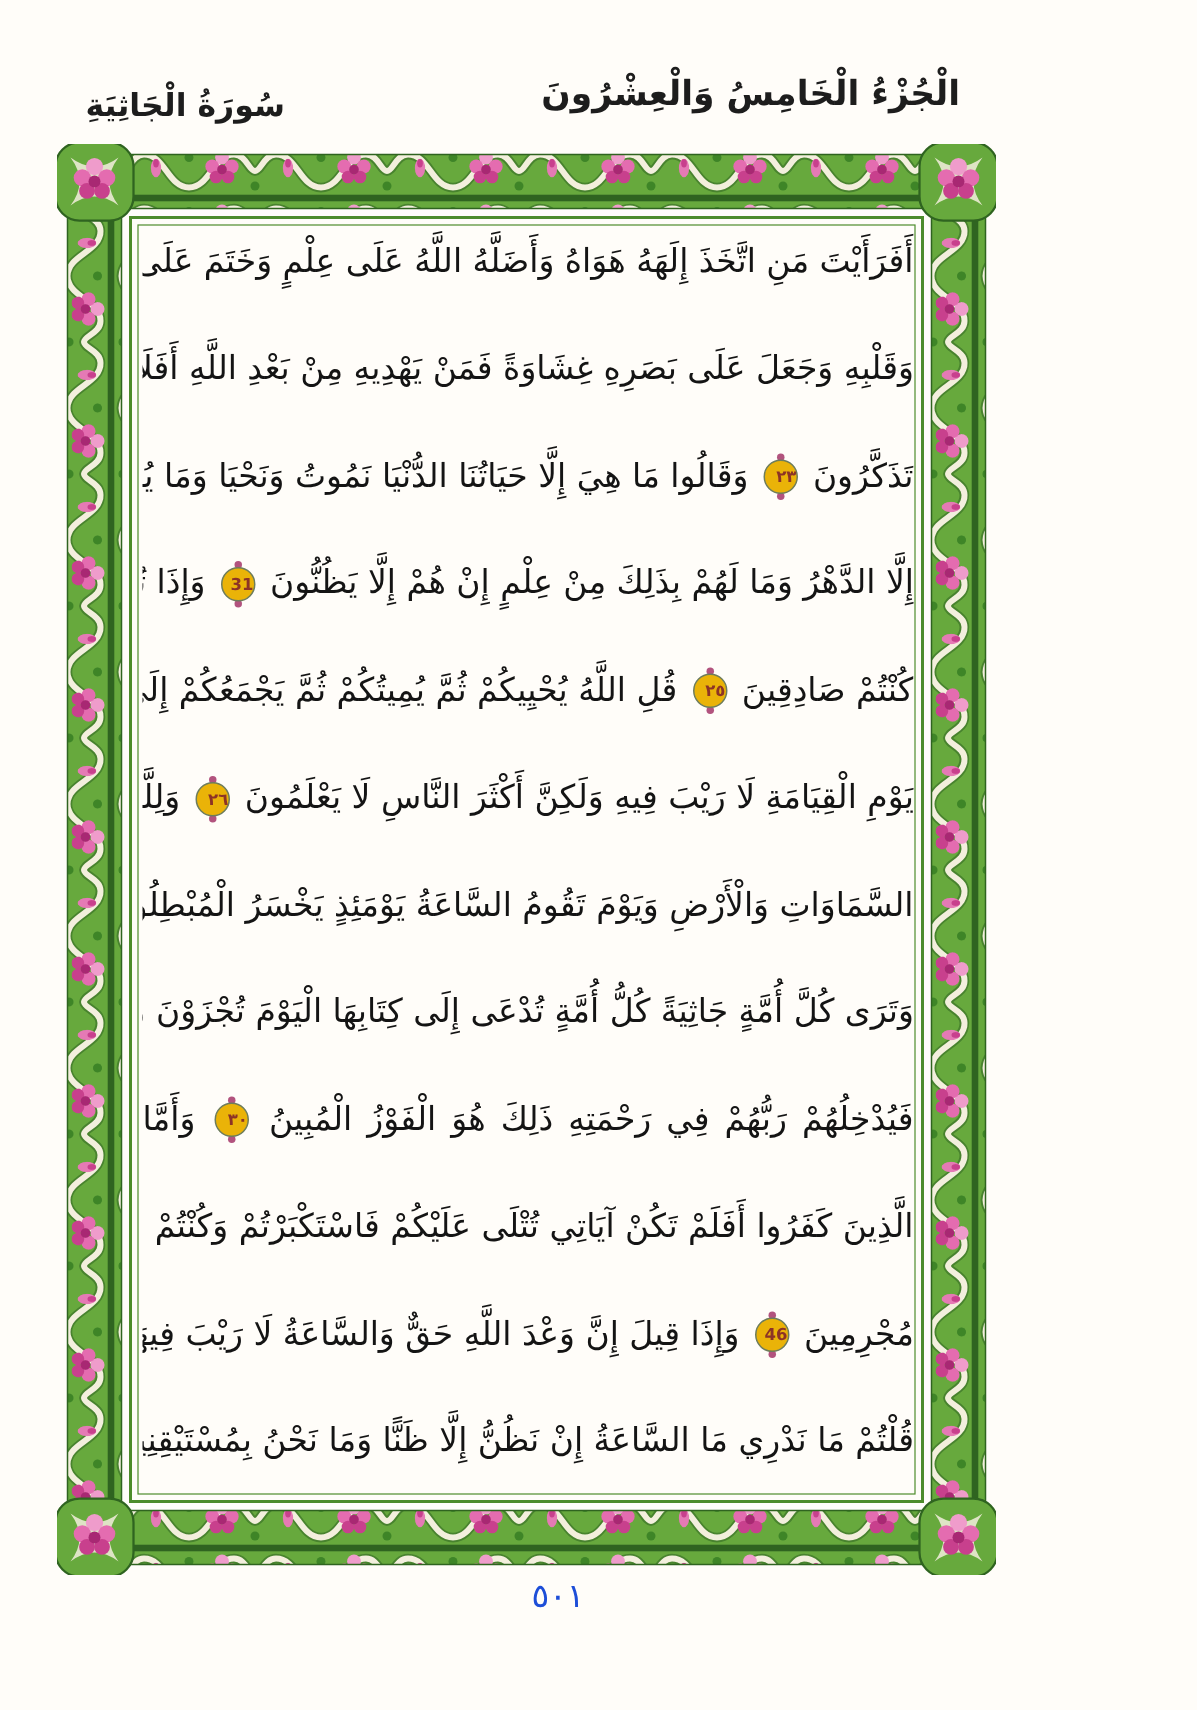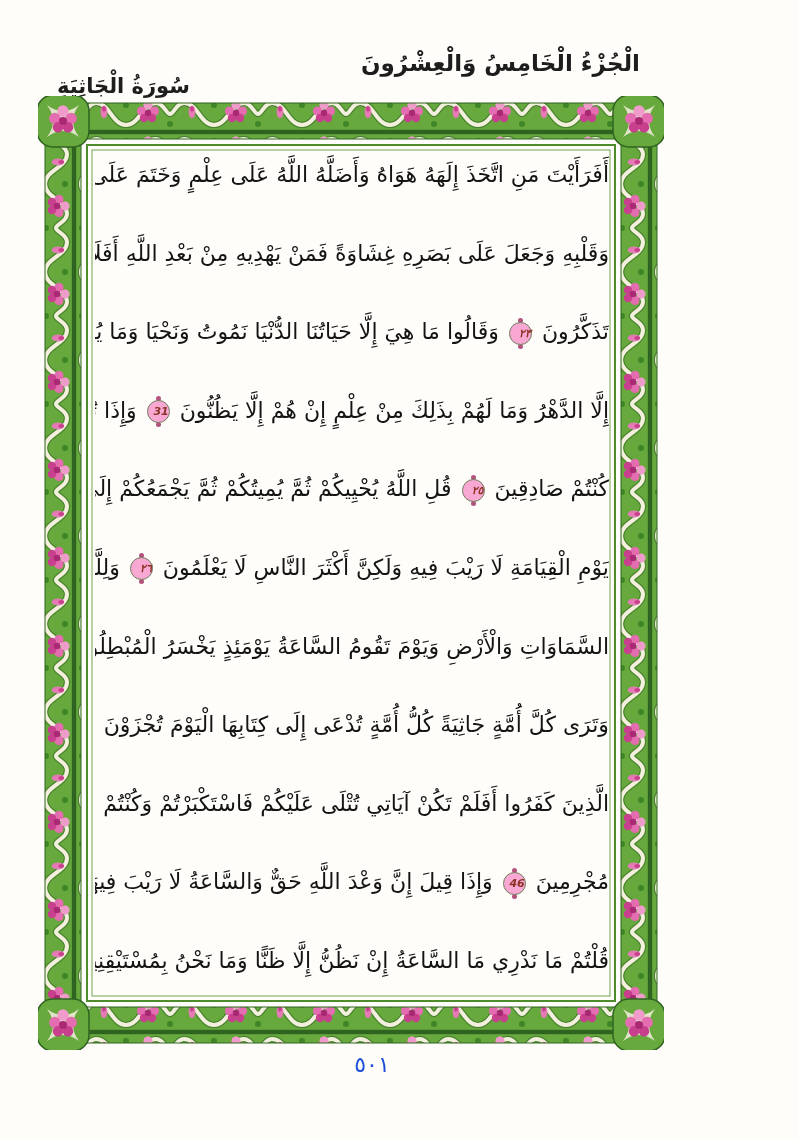--- a/index.html
+++ b/index.html
@@ -6,41 +6,40 @@
   body{
     width:798px;height:1140px;position:relative;overflow:hidden;
     background:#fffdf9;
     font-family:"DejaVu Sans", sans-serif;
   }
   .hdr{
     position:absolute;direction:rtl;color:#1d1d1d;white-space:nowrap;
     font-size:23px;font-weight:bold;letter-spacing:0.5px;
   }
   #hdr-juz{top:50px;right:158px;}
-  #hdr-surah{top:58px;left:57px;font-size:21px;margin-top:16px;}
+  #hdr-surah{top:58px;left:57px;font-size:21px;}
   #frame{position:absolute;left:38px;top:96px;}
   #qtext{
     position:absolute;left:95px;top:150px;width:514px;height:838px;
     display:flex;flex-direction:column;justify-content:space-between;
   }
   .qline{
     direction:rtl;unicode-bidi:embed;
     height:52px;line-height:50px;overflow:hidden;
     font-size:22px;color:#141414;
     text-align:justify;text-align-last:justify;text-justify:inter-word;
     white-space:nowrap;
   }
   .ayah-marker{
     display:inline-block;width:21px;height:21px;border-radius:50%;
-    border:1.5px solid #6e7d5c;background:#f9a8d4;
+    border:1.5px solid #6e7d5c;background:#eab308;
     color:#8c3326;font-size:11px;line-height:21px;text-align:center;
     vertical-align:middle;margin:0 3px;
     box-shadow:0 -13px 0 -9px #b2537e, 0 13px 0 -9px #b2537e;
     font-weight:bold;
-    font-style:italic;
   }
   #page-num{
     position:absolute;top:1052px;left:302px;width:140px;
     text-align:center;font-size:22px;color:#1d4ed8;letter-spacing:4px;
   }
 </style>
 </head>
 <body>
 
 <div class="hdr" id="hdr-juz">الْجُزْءُ الْخَامِسُ وَالْعِشْرُونَ</div>
@@ -107,18 +106,19 @@
 
 <div id="qtext">
     <div class="qline"><span>أَفَرَأَيْتَ مَنِ اتَّخَذَ إِلَهَهُ هَوَاهُ وَأَضَلَّهُ اللَّهُ عَلَى عِلْمٍ وَخَتَمَ عَلَى سَمْعِهِ</span></div>
     <div class="qline"><span>وَقَلْبِهِ وَجَعَلَ عَلَى بَصَرِهِ غِشَاوَةً فَمَنْ يَهْدِيهِ مِنْ بَعْدِ اللَّهِ أَفَلَا</span></div>
     <div class="qline"><span>تَذَكَّرُونَ</span> <span class="ayah-marker">٢٣</span> <span>وَقَالُوا مَا هِيَ إِلَّا حَيَاتُنَا الدُّنْيَا نَمُوتُ وَنَحْيَا وَمَا يُهْلِكُنَا</span></div>
     <div class="qline"><span>إِلَّا الدَّهْرُ وَمَا لَهُمْ بِذَلِكَ مِنْ عِلْمٍ إِنْ هُمْ إِلَّا يَظُنُّونَ</span> <span class="ayah-marker">31</span> <span>وَإِذَا تُتْلَى</span></div>
     <div class="qline"><span>كُنْتُمْ صَادِقِينَ</span> <span class="ayah-marker">٢٥</span> <span>قُلِ اللَّهُ يُحْيِيكُمْ ثُمَّ يُمِيتُكُمْ ثُمَّ يَجْمَعُكُمْ إِلَى</span></div>
     <div class="qline"><span>يَوْمِ الْقِيَامَةِ لَا رَيْبَ فِيهِ وَلَكِنَّ أَكْثَرَ النَّاسِ لَا يَعْلَمُونَ</span> <span class="ayah-marker">٢٦</span> <span>وَلِلَّهِ مُلْكُ</span></div>
     <div class="qline"><span>السَّمَاوَاتِ وَالْأَرْضِ وَيَوْمَ تَقُومُ السَّاعَةُ يَوْمَئِذٍ يَخْسَرُ الْمُبْطِلُونَ</span> </div>
     <div class="qline"><span>وَتَرَى كُلَّ أُمَّةٍ جَاثِيَةً كُلُّ أُمَّةٍ تُدْعَى إِلَى كِتَابِهَا الْيَوْمَ تُجْزَوْنَ مَا كُنْتُمْ</span></div>
+    <div class="qline"><span>فَيُدْخِلُهُمْ رَبُّهُمْ فِي رَحْمَتِهِ ذَلِكَ هُوَ الْفَوْزُ الْمُبِينُ</span> <span class="ayah-marker">٣٠</span> <span>وَأَمَّا</span></div>
     <div class="qline"><span>الَّذِينَ كَفَرُوا أَفَلَمْ تَكُنْ آيَاتِي تُتْلَى عَلَيْكُمْ فَاسْتَكْبَرْتُمْ وَكُنْتُمْ قَوْمًا</span></div>
     <div class="qline"><span>مُجْرِمِينَ</span> <span class="ayah-marker">46</span> <span>وَإِذَا قِيلَ إِنَّ وَعْدَ اللَّهِ حَقٌّ وَالسَّاعَةُ لَا رَيْبَ فِيهَا</span></div>
     <div class="qline"><span>قُلْتُمْ مَا نَدْرِي مَا السَّاعَةُ إِنْ نَظُنُّ إِلَّا ظَنًّا وَمَا نَحْنُ بِمُسْتَيْقِنِينَ</span> </div>
   </div>
 
 <div id="page-num">٥٠١</div>
 
 </body></html>

